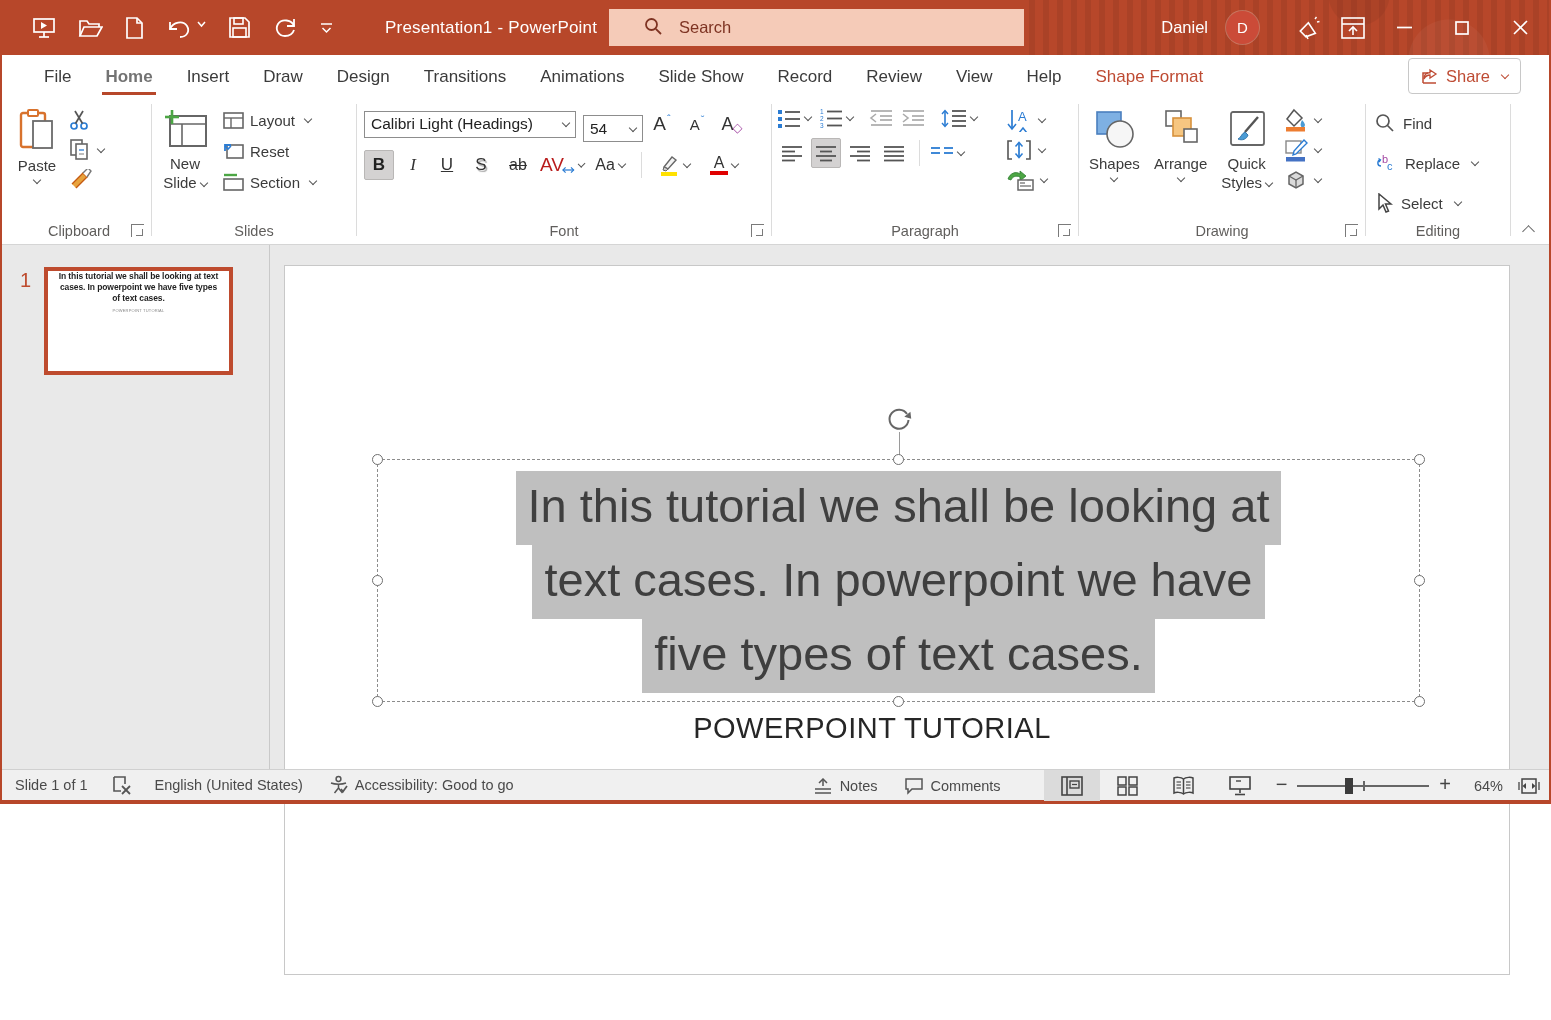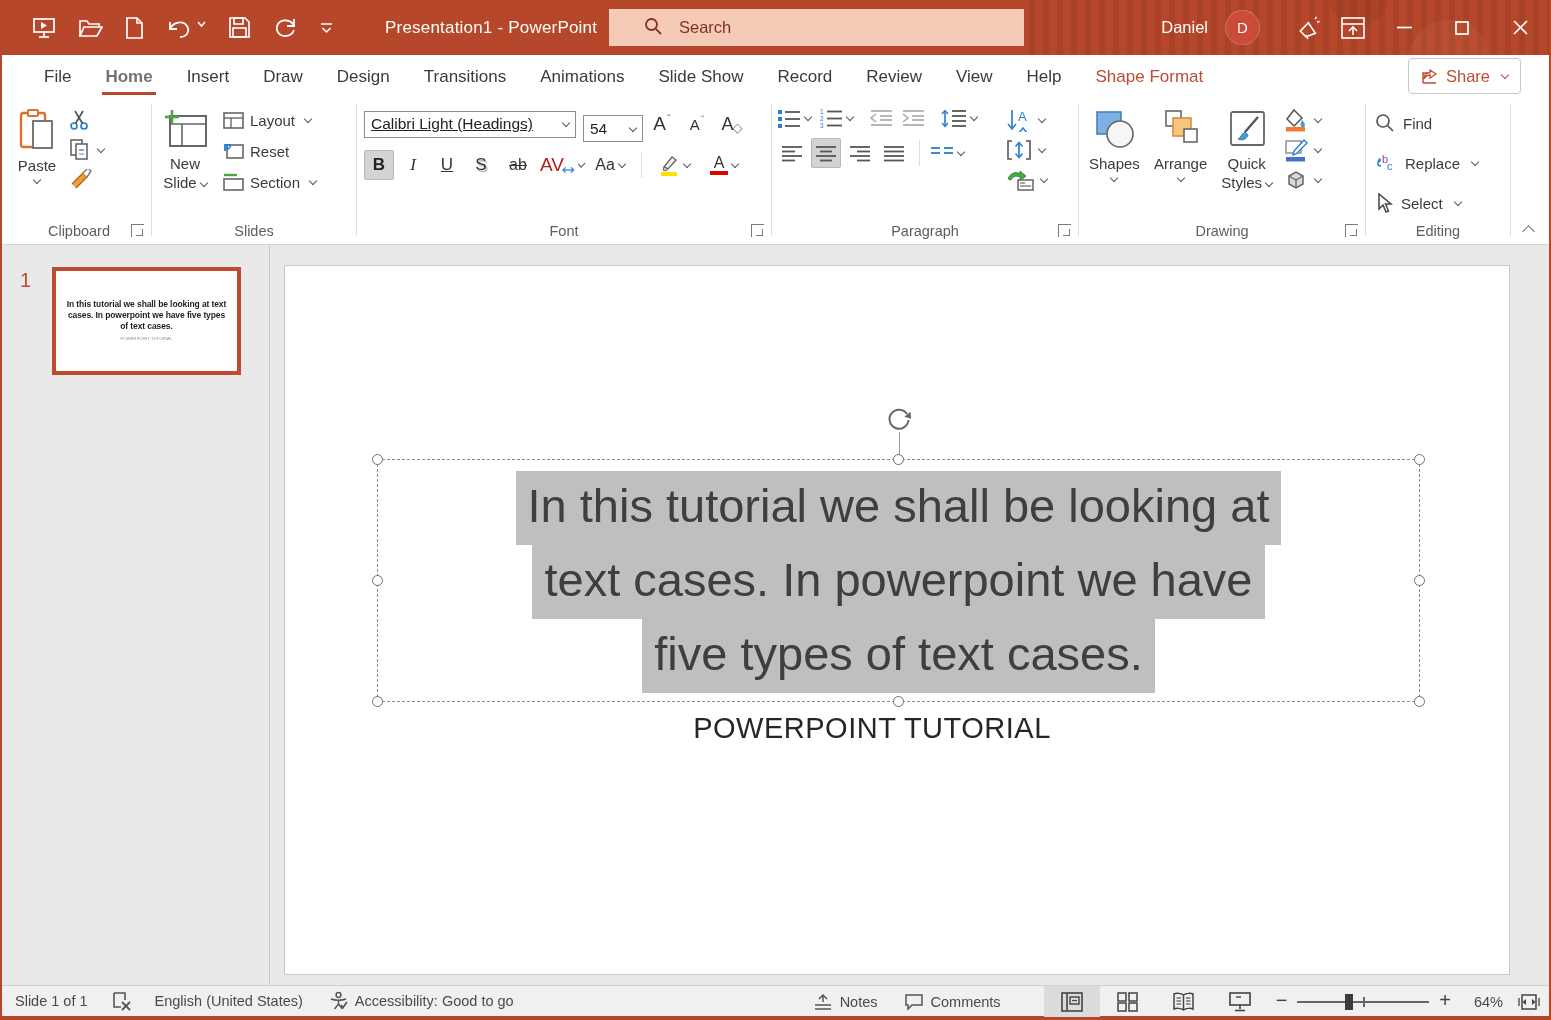--- a/index.html
+++ b/index.html
@@ -1,19 +1,19 @@
 <!DOCTYPE html>
 <html><head>
 <meta charset="utf-8">
 <style>
   * { margin:0; padding:0; box-sizing:border-box; }
   html,body { width:1551px; height:1020px; overflow:hidden; }
   body { font-family:"Liberation Sans", sans-serif; color:#444; background:#fff; }
 
-  .window { width:1551px; height:1020px; display:flex; flex-direction:column;
+  .window { width:1551px; height:804px; display:flex; flex-direction:column;
             border-left:2px solid #B7472A; border-right:2px solid #B7472A; }
 
   
   .titlebar { height:55px; background:#B7472A; display:flex; align-items:center;
               position:relative; flex-shrink:0; color:#fff; overflow:hidden; }
   .tb-decor { position:absolute; right:0; top:0; width:520px; height:55px; pointer-events:none;
     background:
       radial-gradient(circle at 420px 60px, rgba(255,255,255,0.08) 0 40px, transparent 41px),
       radial-gradient(circle at 330px -5px, rgba(0,0,0,0.10) 0 30px, transparent 31px),
       repeating-linear-gradient(90deg, rgba(0,0,0,0.12) 0 6px, transparent 6px 14px);
@@ -78,22 +78,22 @@
 
   .editrow { display:flex; align-items:center; gap:8px; height:30px; font-size:15px; color:#3b3b3b; padding-left:6px; white-space:nowrap; }
 
   .collapse-chev { position:absolute; right:16px; bottom:8px; width:9px; height:9px;
                    border-left:1.8px solid #666; border-top:1.8px solid #666; transform:rotate(45deg); }
 
   
   .workspace { flex:1; display:flex; background:#E9E9E9; min-height:0; }
   .thumb-panel { width:268px; flex-shrink:0; position:relative; border-right:1px solid #C9C9C9; }
   .thumb-num { position:absolute; left:18px; top:24px; color:#BE4B2E; font-size:20px; }
-  .thumb { position:absolute; left:50px; top:22px; width:189px; height:108px; background:#fff;
-           border:4px solid #BE4B2E; padding-top:28px; }
+  .thumb { position:absolute; left:42px; top:22px; width:189px; height:108px; background:#fff;
+           border:4px solid #BE4B2E; }
   .thumb-text { font-size:8.5px; font-weight:600; color:#1f1f1f; text-align:center; line-height:1.3;
                 width:160px; margin:0 auto; letter-spacing:-0.1px; }
   .thumb-sub { font-size:4px; color:#888; text-align:center; margin-top:4px; letter-spacing:.2px; }
 
   .canvas-area { flex:1; position:relative; }
   .slide { position:absolute; left:14px; top:20px; width:1226px; height:710px; background:#fff;
            border:1px solid #C8C8C8; }
 
   .textbox { position:absolute; left:92px; top:193px; width:1043px; height:243px;
              border:1.5px dashed #8c8c8c; }
@@ -348,21 +348,21 @@
       <div class="rgroup-footer">
         <span class="rgroup-label">Slides</span>
       </div>
     </div>
     <div class="rsep"></div>
 
     <div class="rgroup" style="width:408px;">
       <div class="rgroup-body">
         <div class="fontgrid" style="width:100%;">
           <div class="fg-row">
-            <span class="combo" style="width:212px;text-decoration:underline;">
+            <span class="combo" style="width:212px;">
               <span>Calibri Light (Headings)</span>
               <span class="chev"></span>
             </span>
             <span class="combo" style="width:60px;margin-left:5px;margin-top:9px;">
               <span>54</span>
               <span class="chev"></span>
             </span>
             <span class="togglebtn" style="width:34px;">
               <span style="font-size:19px;color:#333;">A</span>
                 <span style="color:#2B7CD3;font-size:11px;margin:-10px 0 0 1px;">ˆ</span>

